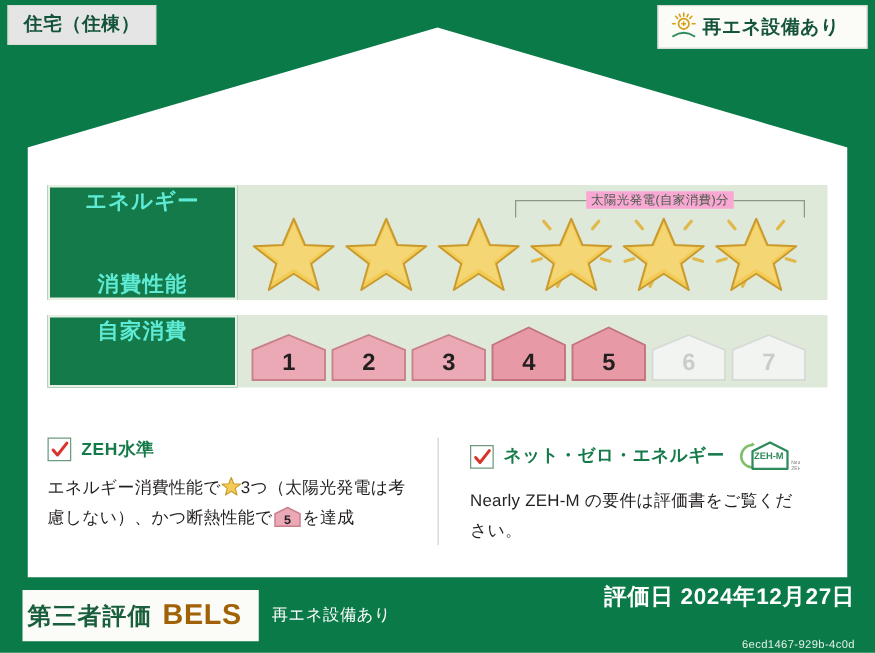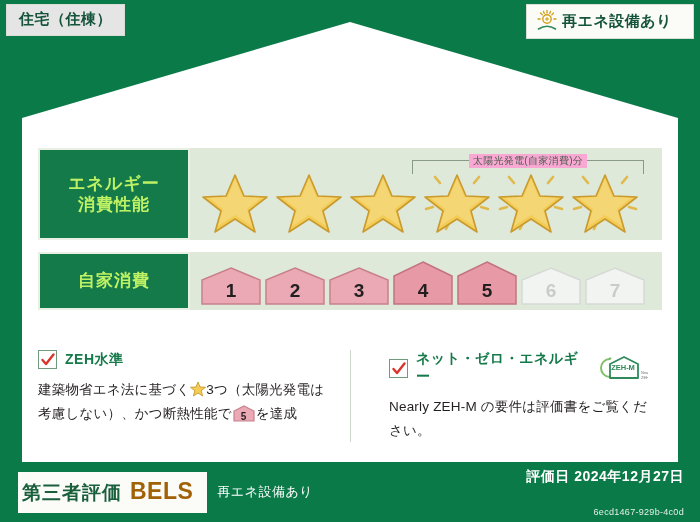--- a/index.html
+++ b/index.html
@@ -82,23 +82,23 @@
     background: #dfe9da;
     margin-bottom: 12px;
     position: relative;
   }
   .perf-row.energy { height: 92px; }
   .perf-row.insul  { height: 58px; }
 
   .row-label {
     flex: 0 0 152px;
     background: #157a4a;
-    color: #bef264;
+    color: #5eead4;
     display: flex; flex-direction: column;
-    align-items: center; justify-content: center;
+    align-items: center; justify-content: space-between;
     font-size: 17px; font-weight: bold;
     line-height: 1.25; letter-spacing: 1px;
     border: 2px solid #e8f0e4;
   }
   .row-body {
     flex: 1 1 auto;
     position: relative;
     display: flex;
     align-items: center;
   }
@@ -164,21 +164,21 @@
 
   
   .criteria {
     position: absolute;
     left: 38px; top: 350px;
     width: 624px;
     display: flex;
     z-index: 5;
   }
   .crit-col { width: 312px; padding-right: 14px; position: relative; }
-  .crit-col.right { padding-left: 38px; border-left: 1px solid #cfd6cc; }
+  .crit-col.right { padding-left: 25px; border-left: 1px solid #cfd6cc; }
 
   .crit-head {
     display: flex; align-items: center; gap: 8px;
     margin-bottom: 9px;
   }
   .checkbox {
     width: 19px; height: 19px;
     border: 1px solid #6e9b7e;
     background: #ffffff;
     position: relative; flex: 0 0 auto;
@@ -225,21 +225,21 @@
   .bels-jp { font-size: 19px; font-weight: bold; color: #1a5f3c; letter-spacing: 1px; }
   .bels-en { font-size: 23px; font-weight: bold; color: #a16207; letter-spacing: 0.5px; }
   .builder {
     margin-left: 10px;
     font-size: 13px; color: #ffffff; letter-spacing: 0.5px;
   }
   .foot-right {
     margin-left: auto; margin-right: 16px;
     text-align: right; color: #ffffff;
   }
-  .eval-date { font-size: 14px; font-weight: bold; letter-spacing: 0.5px; }
+  .eval-date { font-size: 18px; font-weight: bold; letter-spacing: 0.5px; }
   .eval-id { font-size: 9px; margin-top: 21px; letter-spacing: 0.3px; color: #e4f0e8; }
 </style>
 </head>
 <body>
 
 <div class="label-root">
 
   <div class="house-white">
     <svg viewBox="0 0 656 462" preserveAspectRatio="none">
       <polygon points="328,22 656,118 656,462 0,462 0,118" fill="#ffffff"></polygon>
@@ -417,21 +417,21 @@
     <div class="crit-col">
       <div class="crit-head">
         <span class="checkbox">
           <svg viewBox="0 0 16 16">
             <path d="M2.5 8 L6 12 L13.5 2.5" fill="none" stroke="#d9342b" stroke-width="2.4" stroke-linecap="round" stroke-linejoin="round"></path>
           </svg>
         </span>
         <span class="crit-title">ZEH水準</span>
       </div>
       <div class="crit-text">
-        <span>建築物省エネ法に基づく</span><span class="inline-star"><svg viewBox="0 0 16 16">
+        <span>エネルギー消費性能で</span><span class="inline-star"><svg viewBox="0 0 16 16">
               <polygon points="8,1 10,6 15.5,6.3 11.2,9.7 12.6,15 8,12 3.4,15 4.8,9.7 0.5,6.3 6,6" fill="#f3cc55" stroke="#c99a2e" stroke-width="0.9" stroke-linejoin="round"></polygon>
             </svg></span><span>3つ（太陽光発電</span><span>は考慮しない）、かつ断熱性能で</span><span class="inline-grade"><svg viewBox="0 0 22 17" preserveAspectRatio="none">
               <polygon points="11,1 21,6 21,16 1,16 1,6" fill="#eaa9b4" stroke="#c8808d" stroke-width="1.2"></polygon>
             </svg><span>5</span></span><span>を達成</span>
       </div>
     </div>
 
     <div class="crit-col right">
       <div class="crit-head">
         <span class="checkbox">

